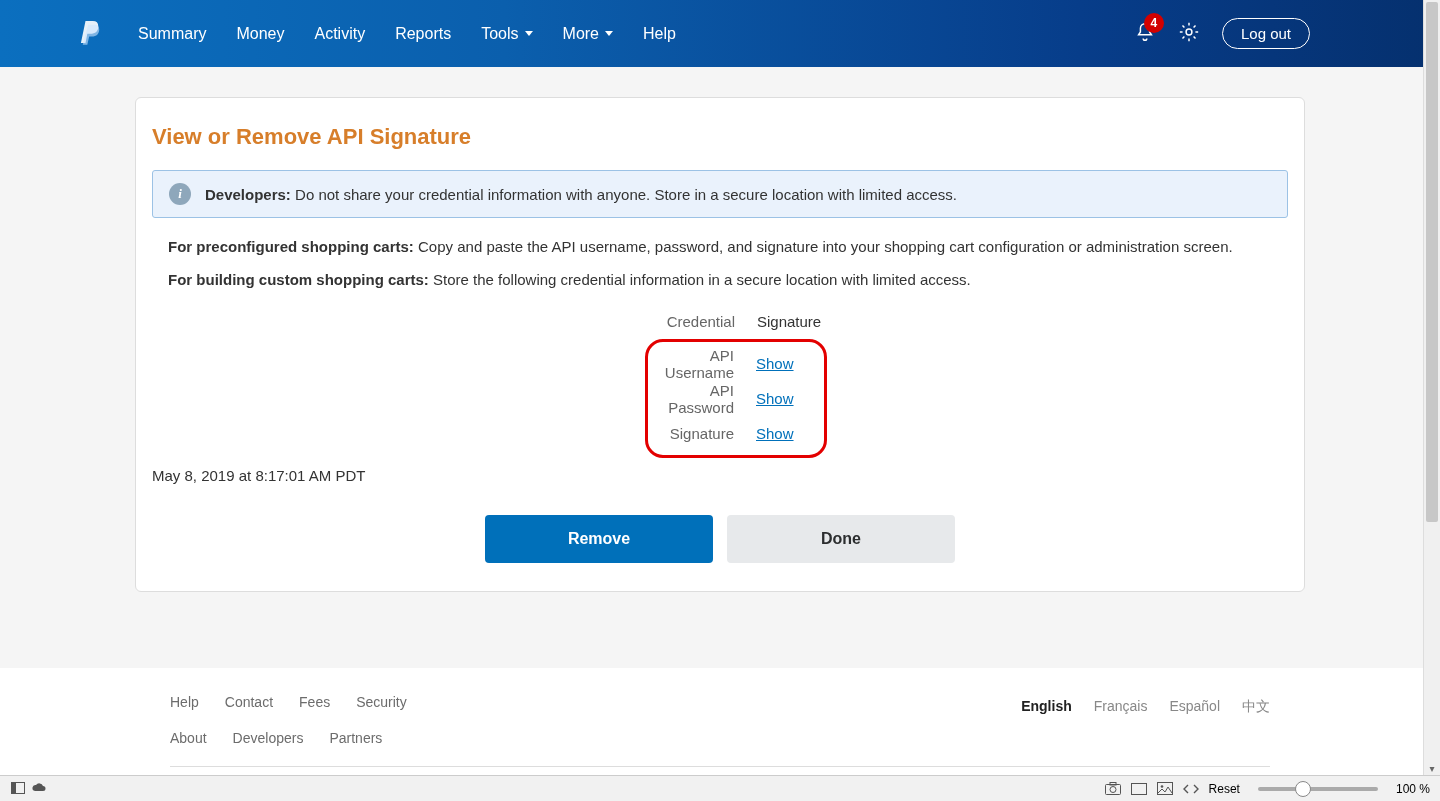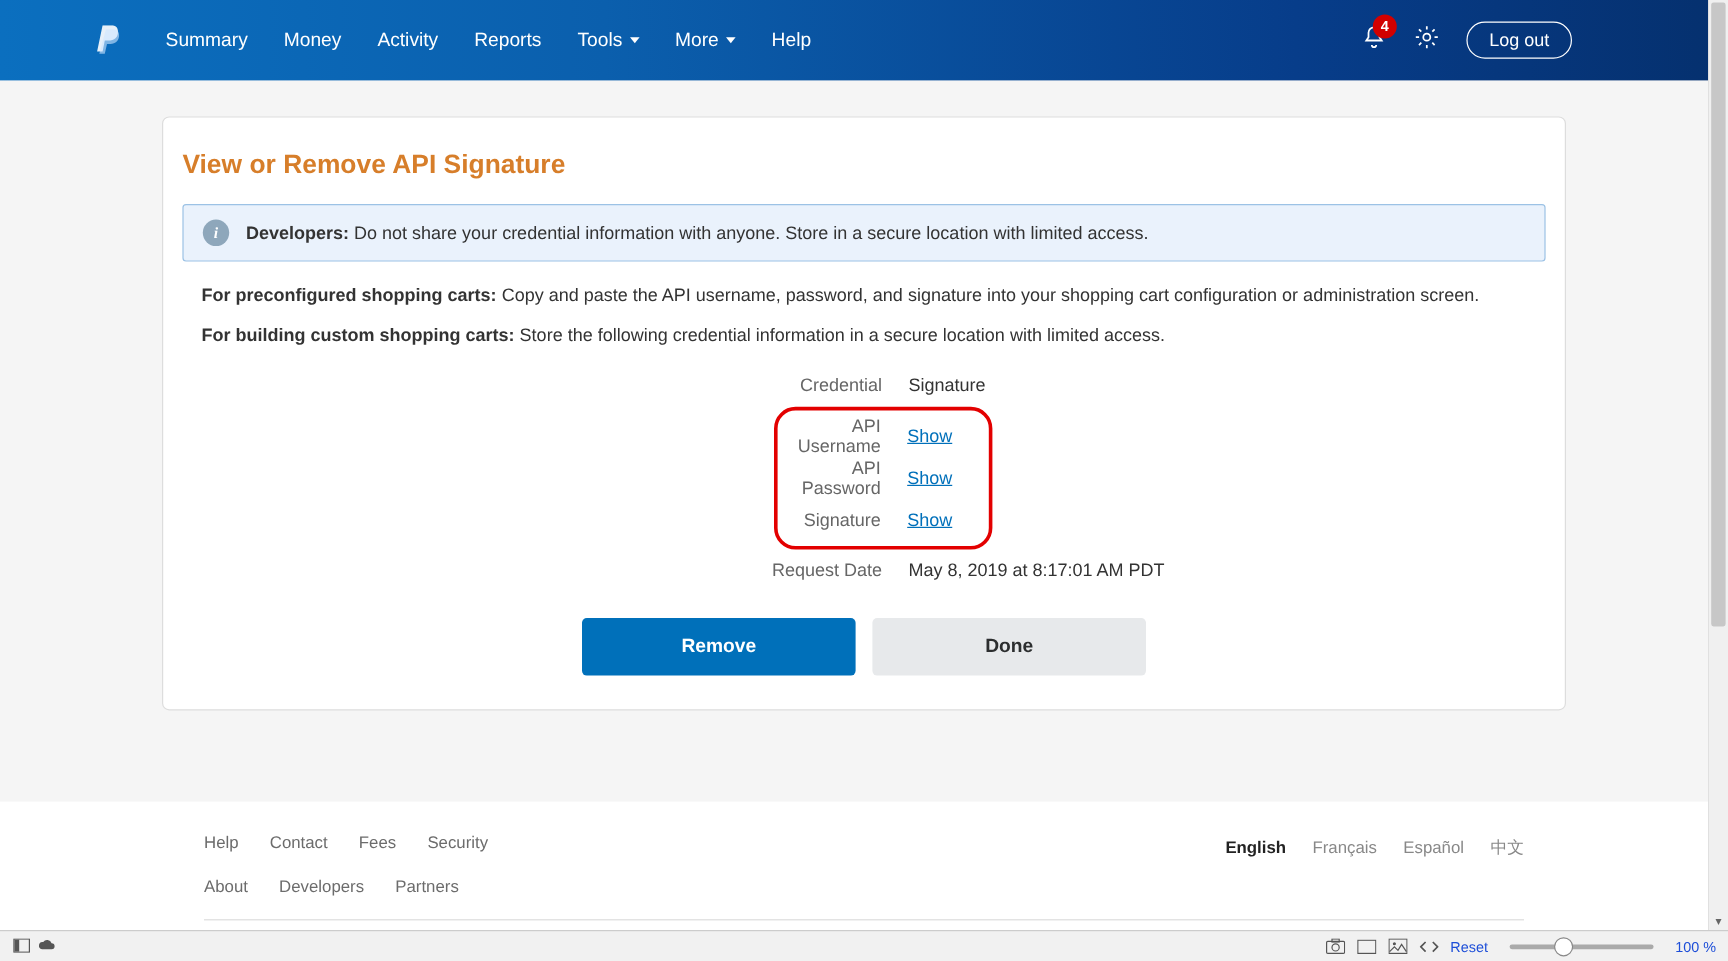--- a/index.html
+++ b/index.html
@@ -91,21 +91,21 @@
   .legal-row{display:flex;align-items:center;font-size:13px;color:#8a8a8a;}
   .legal-row .copy{margin-left:auto;margin-right:22px;letter-spacing:.3px;}
   .legal-links{display:flex;gap:22px;color:#6c6c6c;}
   .legal-links span{cursor:pointer;}
   .legal-sep{color:#ccc;margin-right:22px;}
 
   
   .devbar{
     position:fixed;left:0;right:0;bottom:0;height:25px;
     background:#f1f1f1;border-top:1px solid #ccc;
-    display:flex;align-items:center;font-size:12px;color:#1d4ed8;
+    display:flex;align-items:center;font-size:12px;color:#000000;
     padding:0 10px;gap:10px;
   }
   .devbar .spacer{flex:1;}
   .dev-icon{width:16px;height:14px;display:inline-flex;align-items:center;justify-content:center;}
   .slider{
     width:120px;height:4px;background:#aaa;border-radius:2px;position:relative;margin:0 8px;
   }
   .slider .thumb{
     position:absolute;top:50%;left:45px;transform:translate(-50%,-50%);
     width:14px;height:14px;border:1px solid #888;border-radius:50%;background:#fff;
@@ -204,21 +204,20 @@
           <span class="show-link">Show</span>
         </div>
         <div class="cred-row">
           <span class="cred-label" style="width:108px;">Signature</span>
           <span class="show-link">Show</span>
         </div>
       </div>
     </div>
 
     <div class="cred-row">
-      <span class="cred-label">Request Date</span>
       <span class="cred-value">May 8, 2019 at 8:17:01 AM PDT</span>
     </div>
   </div>
 
   <div class="btn-row">
     <button class="btn btn-primary">Remove</button>
     <button class="btn btn-secondary">Done</button>
   </div>
 </div>
 

